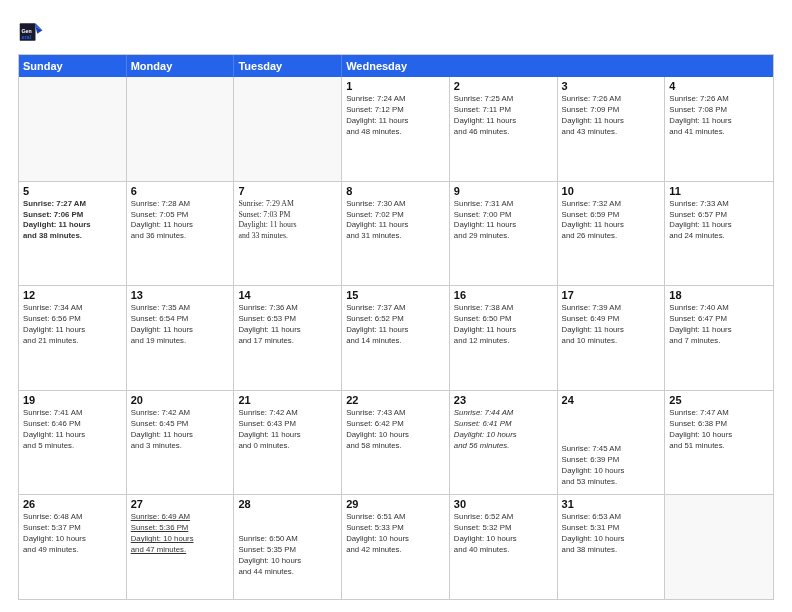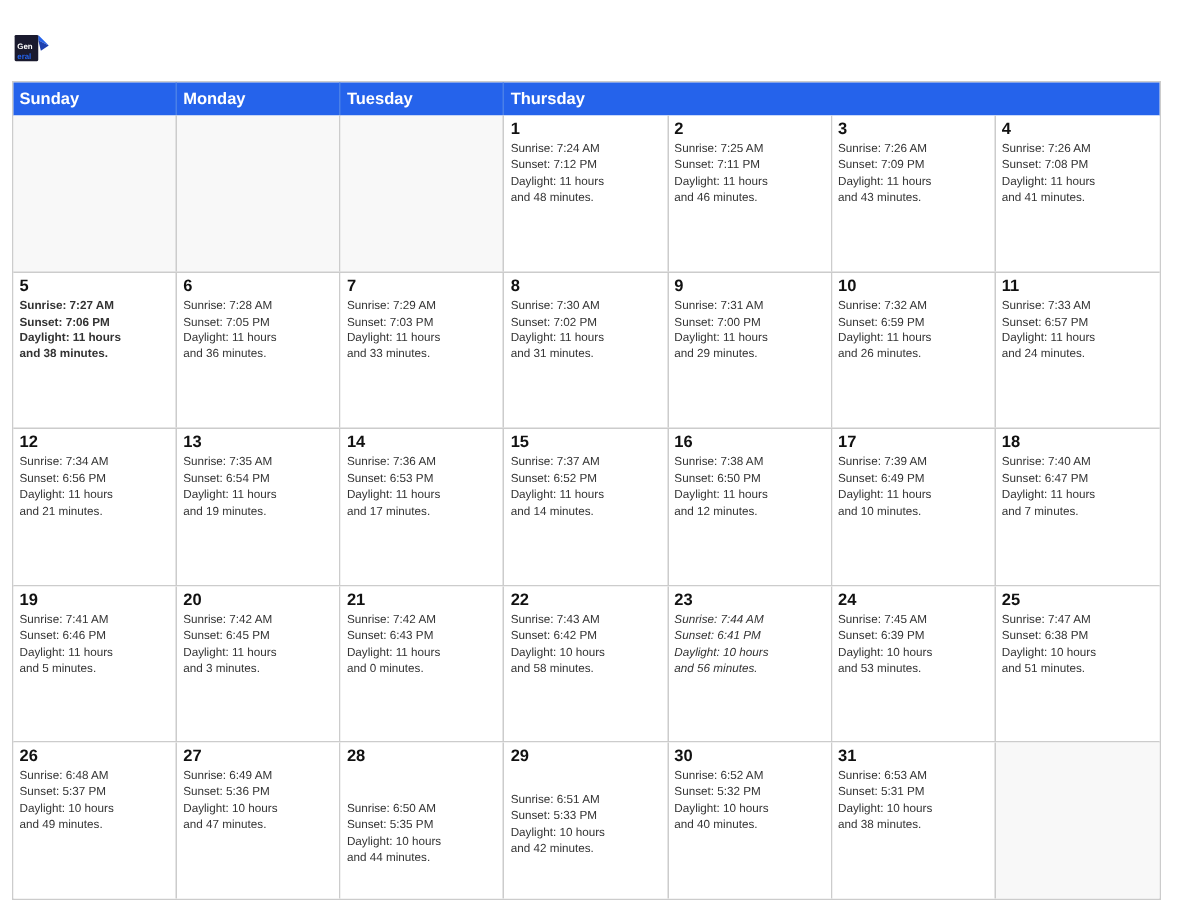--- a/index.html
+++ b/index.html
@@ -6,21 +6,21 @@
     body {
       font-family: Arial, sans-serif;
       background: #fff;
       width: 792px;
       height: 612px;
       overflow: hidden;
     }
     .page {
       width: 792px;
       height: 612px;
-      padding: 18px 18px 12px 8px;
+      padding: 18px 18px 12px 18px;
       display: flex;
       flex-direction: column;
     }
     .header {
       display: flex;
       justify-content: space-between;
       align-items: flex-start;
       margin-bottom: 8px;
     }
     .logo {
@@ -130,21 +130,21 @@
       <div class="month-title"></div>
       <div class="subtitle"></div>
     </div>
   </div>
 
   <div class="calendar">
     <div class="cal-header">
     <div class="cal-header-cell">Sunday</div>
         <div class="cal-header-cell">Monday</div>
         <div class="cal-header-cell">Tuesday</div>
-        <div class="cal-header-cell">Thursday</div>
+        <div class="cal-header-cell">Wednesday</div>
       </div>
     <div class="cal-body">
     <div class="cal-row">
           <div class="cal-cell empty"></div>
           <div class="cal-cell empty"></div>
           <div class="cal-cell empty"></div>
           <div class="cal-cell">
             <div class="day-num">1</div>
             <div class="cell-info" style="white-space: pre-line;">Sunrise: 7:24 AM
 Sunset: 7:12 PM
@@ -183,21 +183,21 @@
           </div>
           <div class="cal-cell">
             <div class="day-num">6</div>
             <div class="cell-info" style="white-space: pre-line;">Sunrise: 7:28 AM
 Sunset: 7:05 PM
 Daylight: 11 hours
 and 36 minutes.</div>
           </div>
           <div class="cal-cell">
             <div class="day-num">7</div>
-            <div class="cell-info" style="white-space: pre-line;">Sunrise: 7:29 AM
+            <div class="cell-info" style="white-space: pre-line; font-family: Liberation Serif, serif;">Sunrise: 7:29 AM
 Sunset: 7:03 PM
 Daylight: 11 hours
 and 33 minutes.</div>
           </div>
           <div class="cal-cell">
             <div class="day-num">8</div>
             <div class="cell-info" style="white-space: pre-line;">Sunrise: 7:30 AM
 Sunset: 7:02 PM
 Daylight: 11 hours
 and 31 minutes.</div>
@@ -306,21 +306,21 @@
           </div>
           <div class="cal-cell">
             <div class="day-num">23</div>
             <div class="cell-info" style="white-space: pre-line; font-style: italic;">Sunrise: 7:44 AM
 Sunset: 6:41 PM
 Daylight: 10 hours
 and 56 minutes.</div>
           </div>
           <div class="cal-cell">
             <div class="day-num">24</div>
-            <div class="cell-info" style="white-space: pre-line;">Sunrise: 7:45 AM
+            <div class="cell-info" style="white-space: pre-line; margin-top: 36px;">Sunrise: 7:45 AM
 Sunset: 6:39 PM
 Daylight: 10 hours
 and 53 minutes.</div>
           </div>
           <div class="cal-cell">
             <div class="day-num">25</div>
             <div class="cell-info" style="white-space: pre-line;">Sunrise: 7:47 AM
 Sunset: 6:38 PM
 Daylight: 10 hours
 and 51 minutes.</div>
@@ -329,35 +329,35 @@
         <div class="cal-row">
           <div class="cal-cell">
             <div class="day-num">26</div>
             <div class="cell-info" style="white-space: pre-line;">Sunrise: 6:48 AM
 Sunset: 5:37 PM
 Daylight: 10 hours
 and 49 minutes.</div>
           </div>
           <div class="cal-cell">
             <div class="day-num">27</div>
-            <div class="cell-info" style="white-space: pre-line;">Sunrise: 6:49 AM
+            <div class="cell-info" style="white-space: pre-line; text-decoration: underline;">Sunrise: 6:49 AM
 Sunset: 5:36 PM
 Daylight: 10 hours
 and 47 minutes.</div>
           </div>
           <div class="cal-cell">
             <div class="day-num">28</div>
             <div class="cell-info" style="white-space: pre-line; margin-top: 22px;">Sunrise: 6:50 AM
 Sunset: 5:35 PM
 Daylight: 10 hours
 and 44 minutes.</div>
           </div>
           <div class="cal-cell">
             <div class="day-num">29</div>
-            <div class="cell-info" style="white-space: pre-line; margin-top: 16px;">Sunrise: 6:51 AM
+            <div class="cell-info" style="white-space: pre-line;">Sunrise: 6:51 AM
 Sunset: 5:33 PM
 Daylight: 10 hours
 and 42 minutes.</div>
           </div>
           <div class="cal-cell">
             <div class="day-num">30</div>
             <div class="cell-info" style="white-space: pre-line;">Sunrise: 6:52 AM
 Sunset: 5:32 PM
 Daylight: 10 hours
 and 40 minutes.</div>

